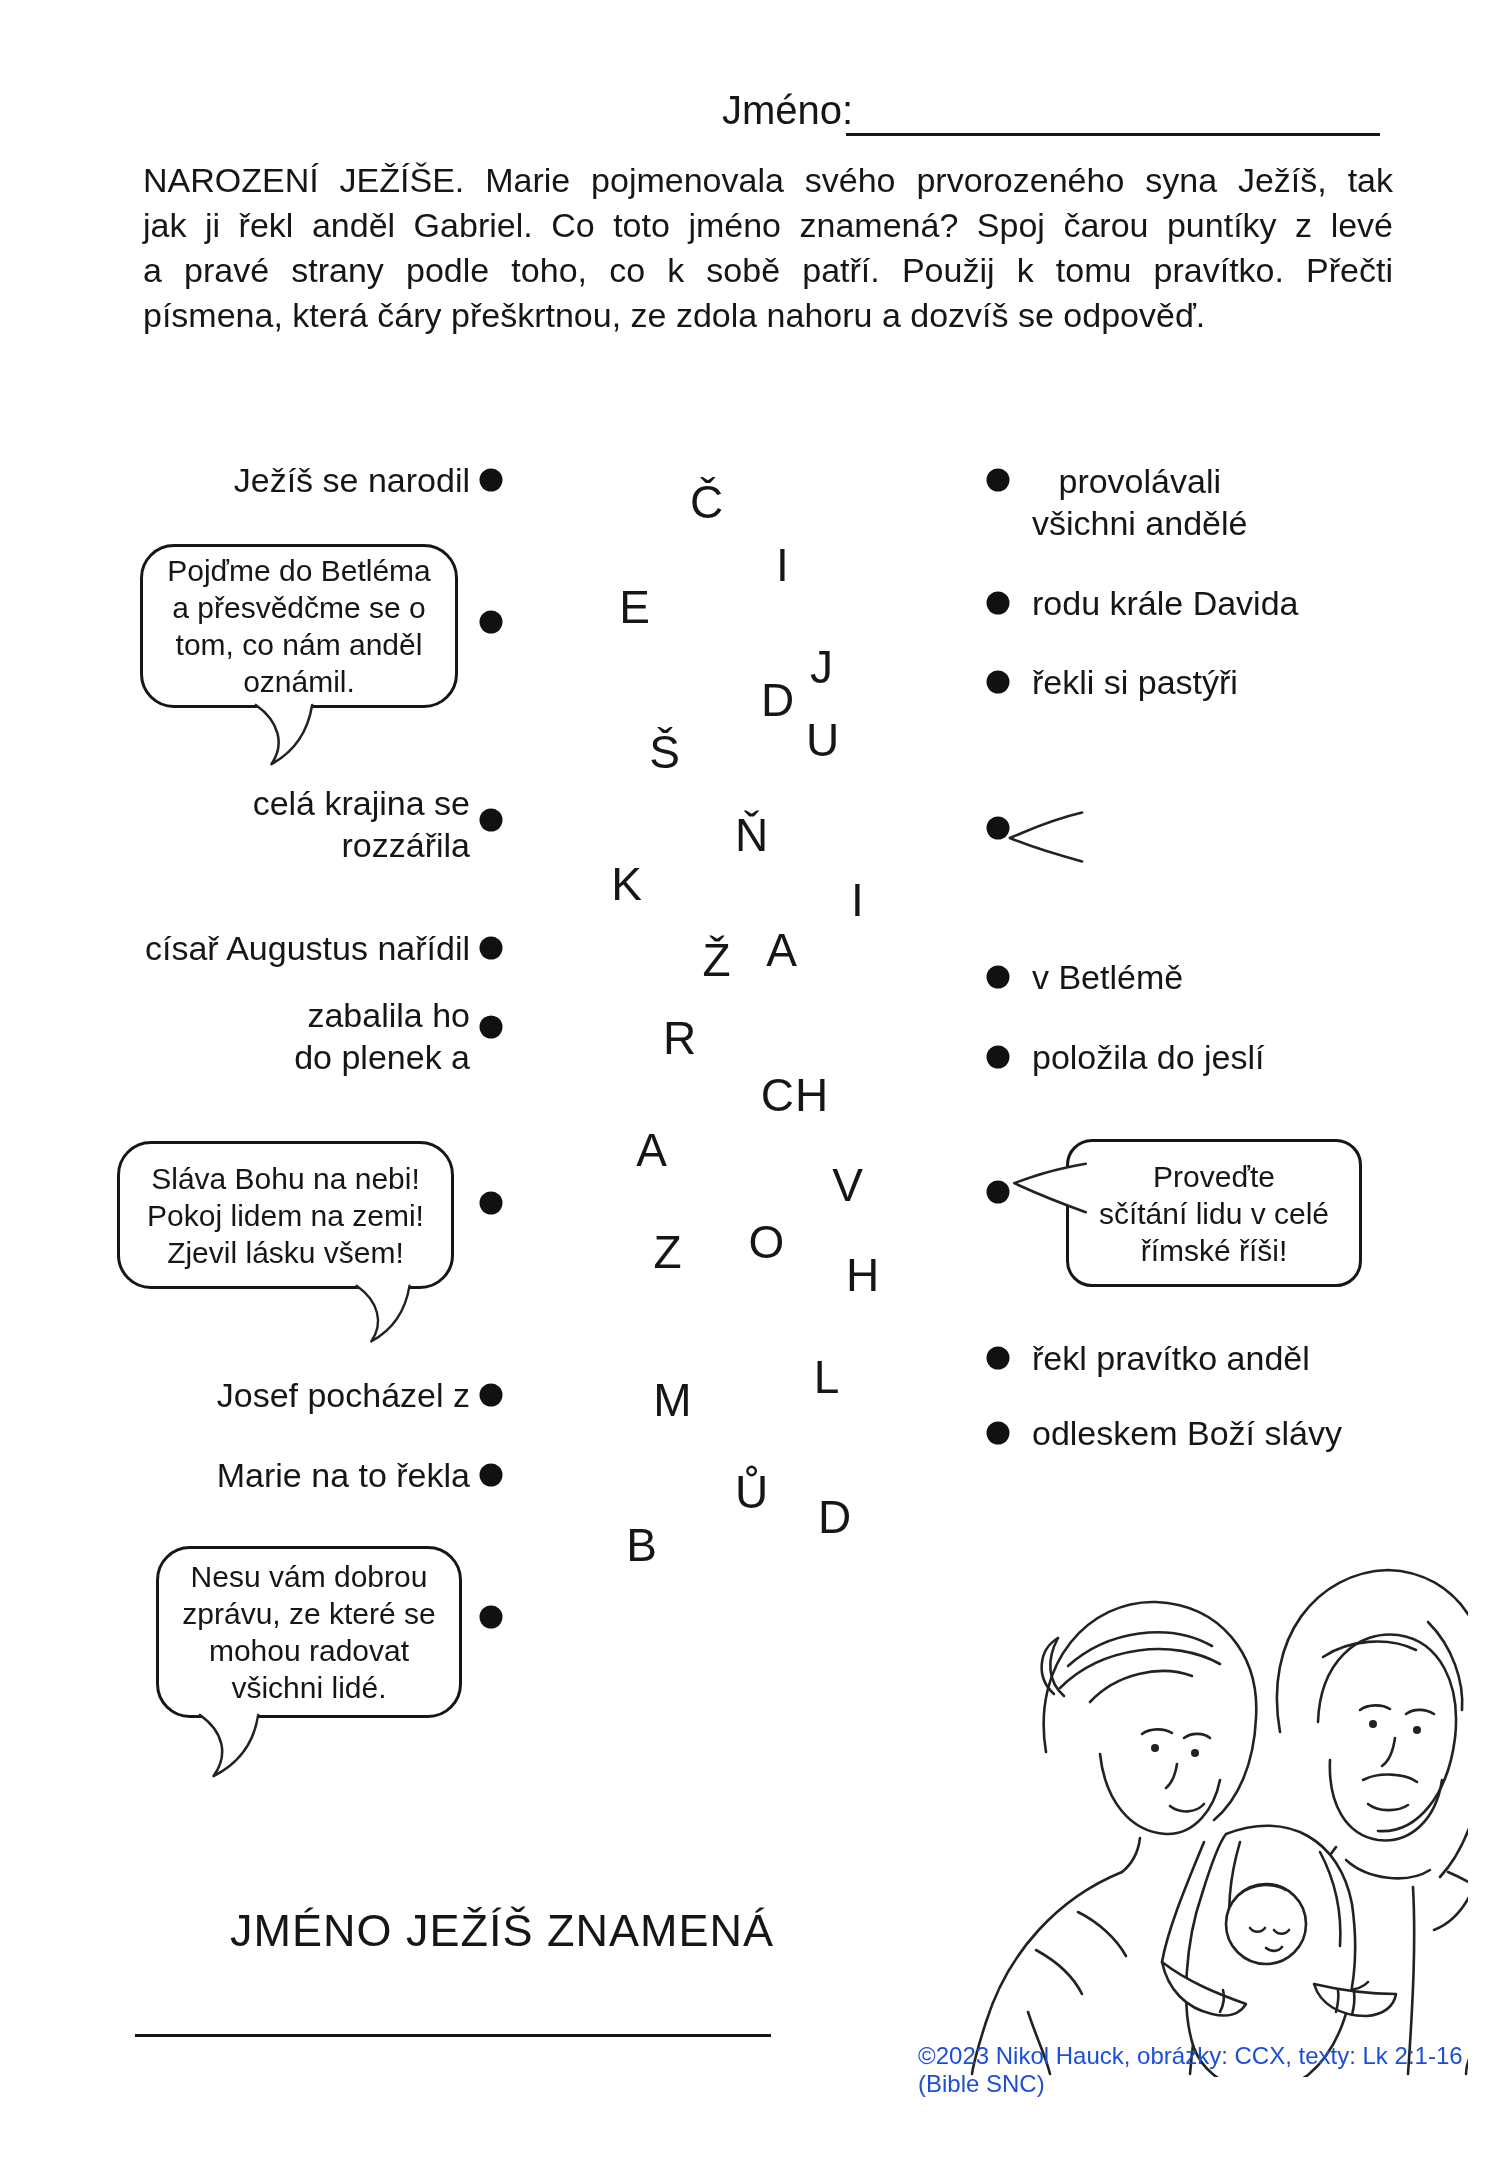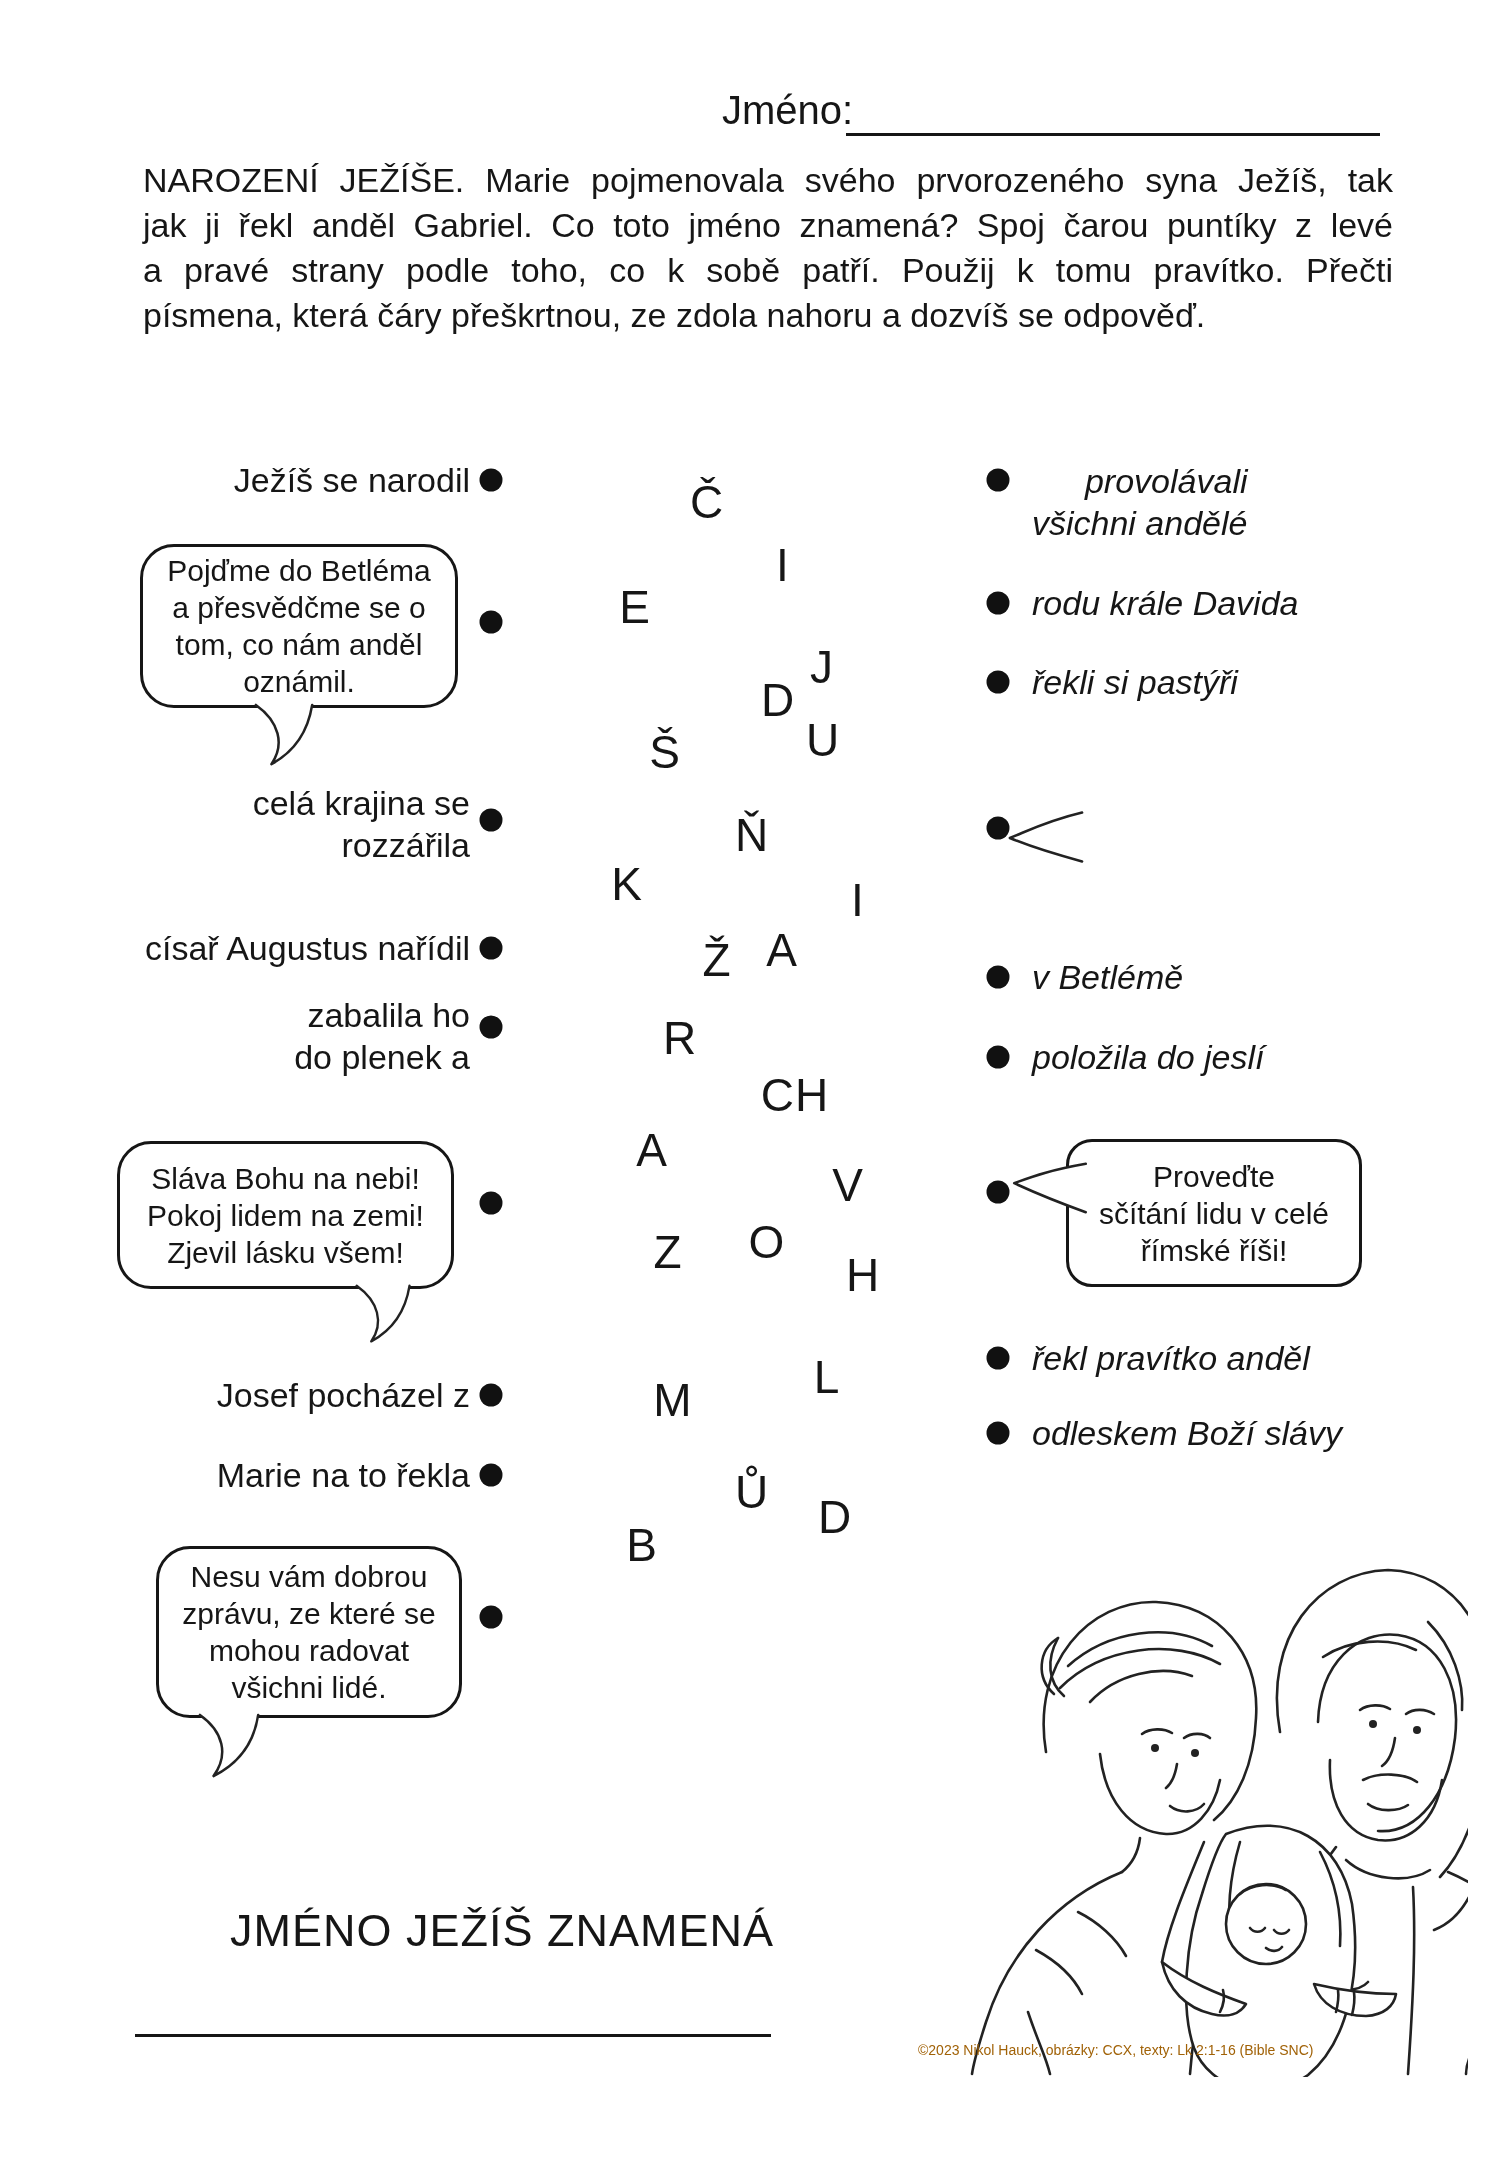--- a/index.html
+++ b/index.html
@@ -15,35 +15,35 @@
   .name-label{position:absolute;left:722px;top:88px;font-size:40px;}
   .name-line{position:absolute;left:846px;top:133px;width:534px;border-top:3px solid #161616;}
   
   .intro{position:absolute;left:115px;top:158px;width:1278px;font-size:34px;}
   .intro-line{height:45px;line-height:45px;text-align:justify;text-align-last:justify;text-justify:inter-word;margin-left:28px;}
   .intro-line.last{text-align-last:left;}
   
   .dot{position:absolute;width:23px;height:23px;background:#111;border-radius:50%;transform:translate(-50%,-50%);}
   .lbl{position:absolute;font-size:34px;line-height:42px;white-space:pre-line;}
   .lbl.ra{text-align:right;right:1030px;}
-  .lbl.la{left:1032px;text-align:right;font-style:italic;}
+  .lbl.la{left:1032px;text-align:center;}
   .letter{position:absolute;transform:translate(-50%,-50%);font-size:46px;letter-spacing:1px;}
   .bubble{
     position:absolute;box-sizing:border-box;
     border:3.5px solid #161616;background:#fff;border-radius:34px;
     display:flex;align-items:center;justify-content:center;
     text-align:center;white-space:pre-line;
     font-size:30px;line-height:37px;padding:8px 12px;
   }
   .bubble.ellipse{border-radius:50%;}
   .tail{position:absolute;}
   
   .answer-title{position:absolute;left:230px;top:1905px;font-size:45px;letter-spacing:1px;}
   .answer-line{position:absolute;left:135px;top:2034px;width:636px;border-top:3px solid #161616;}
-  .credit{position:absolute;left:918px;top:2042px;font-size:14px;color:#a16207;}
+  .credit{position:absolute;left:918px;top:2042px;font-size:24px;color:#1d4ed8;}
   .illustration{position:absolute;left:868px;top:1542px;}
   .ink{stroke:#222;stroke-width:2.6;fill:none;stroke-linecap:round;stroke-linejoin:round;}
   .ink-fill{stroke:#222;stroke-width:2.6;fill:#fff;stroke-linecap:round;stroke-linejoin:round;}
 </style>
 </head>
 <body>
 
 <div class="page">
 
   <span class="name-label">Jméno:</span>

